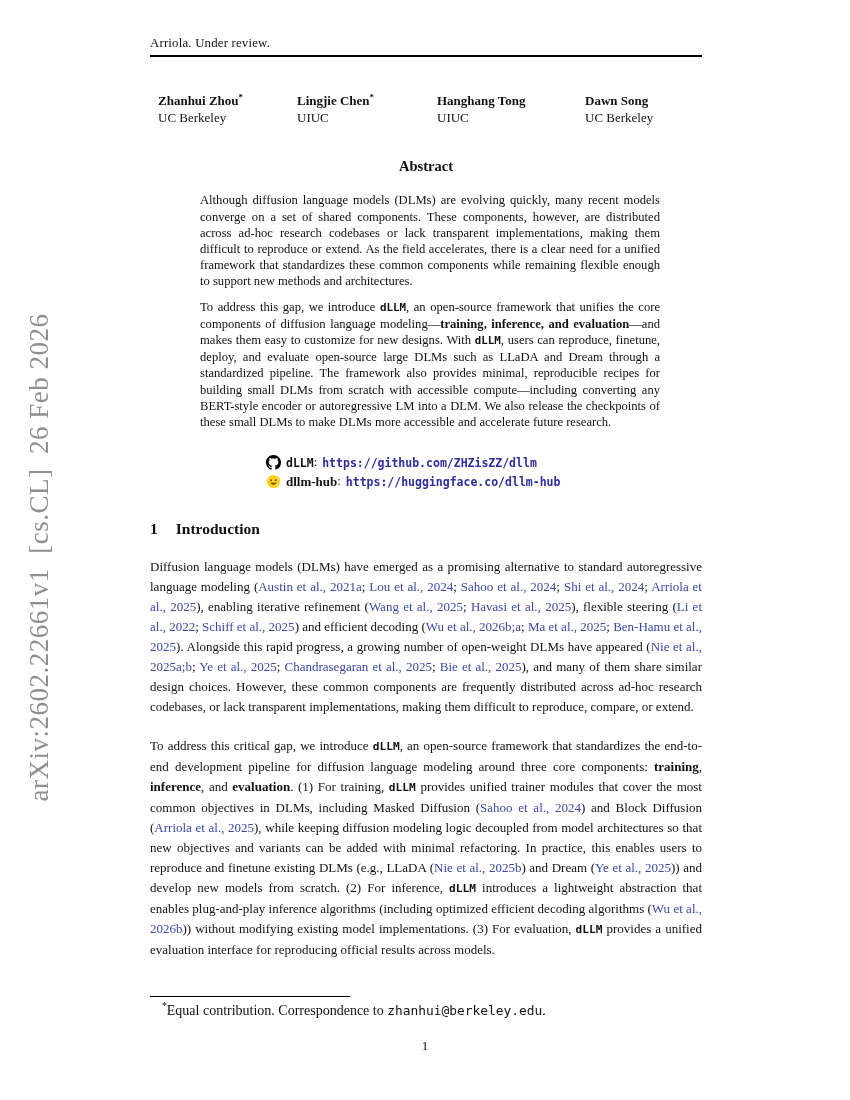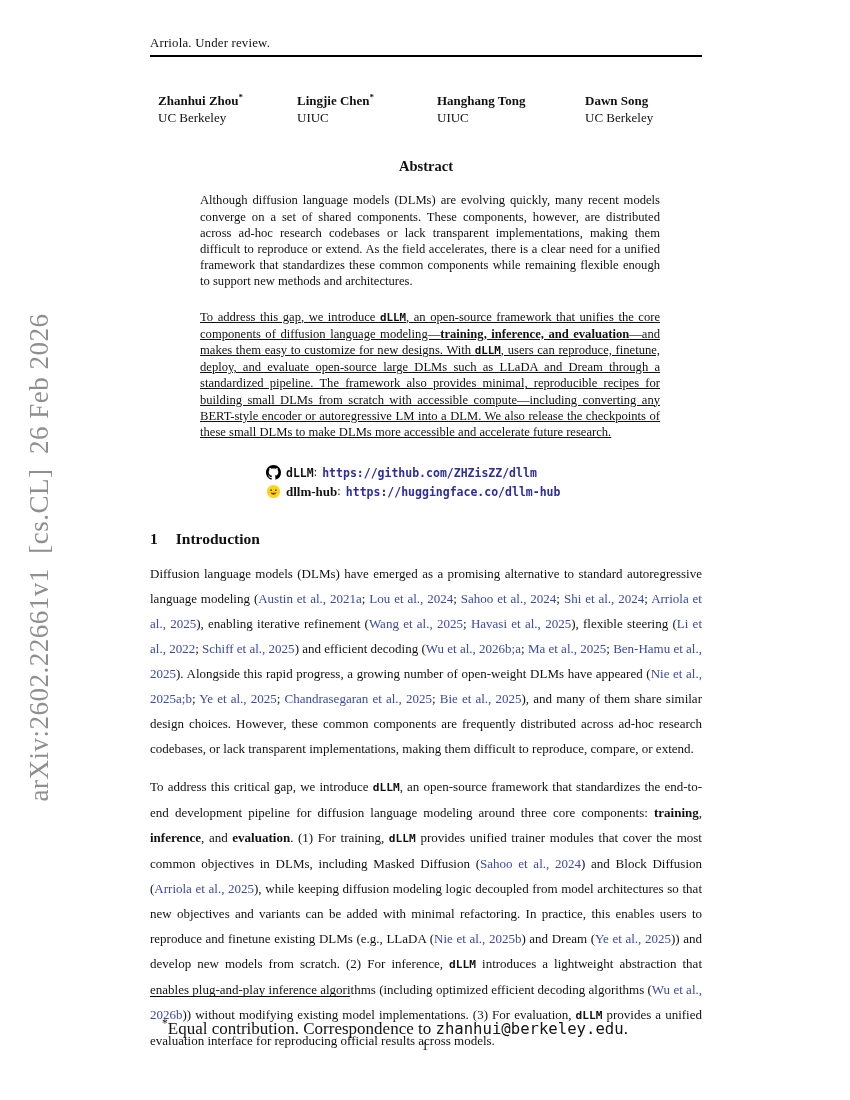--- a/index.html
+++ b/index.html
@@ -24,21 +24,21 @@
   .author-col:nth-child(2){ width:140px; }
   .author-col:nth-child(3){ width:148px; }
   .author-name { font-size:13px; font-weight:700; }
   .author-mark { vertical-align:super; font-size:9px; font-weight:700; }
   .author-affil { font-size:13px; }
 
   
   .abstract-heading { margin-top:32px; text-align:center; font-size:14.5px; font-weight:700; }
   .abstract-body { margin-top:17px; margin-left:50px; width:460px;
     font-size:12.6px; line-height:16.2px; text-align:justify; }
-  .abstract-body .para + .para { margin-top:19px;text-decoration:underline; }
+  .abstract-body .para + .para { margin-top:9px; }
 
   
   .seg-b  { font-weight:700; }
   .seg-mb { font-family:"DejaVu Sans Mono", monospace; font-weight:700; font-size:0.86em; }
   .seg-m  { font-family:"DejaVu Sans Mono", monospace; font-size:0.9em; }
   .seg-c  { color:var(--color-cite, #3a49a4); }
   .seg-sup{ vertical-align:super; font-size:0.68em; }
 
   
   .links { margin-top:23px; margin-left:116px; }
@@ -47,26 +47,26 @@
   .link-icon svg { width:15px; height:15px; }
   .link-label-mono { font-family:"DejaVu Sans Mono", monospace; font-weight:700; font-size:11.5px; }
   .link-label-serif { font-weight:700; font-size:13px; }
   .link-colon { font-size:12.5px; margin-right:5px; }
   .link-url { font-family:"DejaVu Sans Mono", monospace; font-weight:700; font-size:11.5px;
     color:var(--color-link, #2d2d9f); }
 
   
   .section-heading { margin-top:29px; font-size:15.5px; font-weight:700; }
   .section-number { margin-right:18px; }
-  .body-para { font-size:13px; line-height:25px; text-align:justify; margin-top:13px; }
+  .body-para { font-size:13px; line-height:20px; text-align:justify; margin-top:19px; }
 
   
   .footnote { position:absolute; left:150px; top:996px; width:552px; }
   .footnote-rule { width:200px; height:0; border-top:1.2px solid #000; }
-  .footnote-text { margin-top:20px; font-size:17px; text-indent:12px; }
+  .footnote-text { margin-top:4px; font-size:14px; text-indent:12px; }
   .footnote-text .seg-m { font-size:0.92em; }
 
   
   .page-number { position:absolute; left:0; top:1038px; width:850px; text-align:center; font-size:13px; }
 
   
   .watermark-anchor { position:absolute; left:40px; top:557px; width:0; height:0;
     display:flex; align-items:center; justify-content:center; }
   .watermark-text { transform:rotate(-90deg); white-space:pre;
     font-family:"Liberation Serif", serif; font-size:27px;

